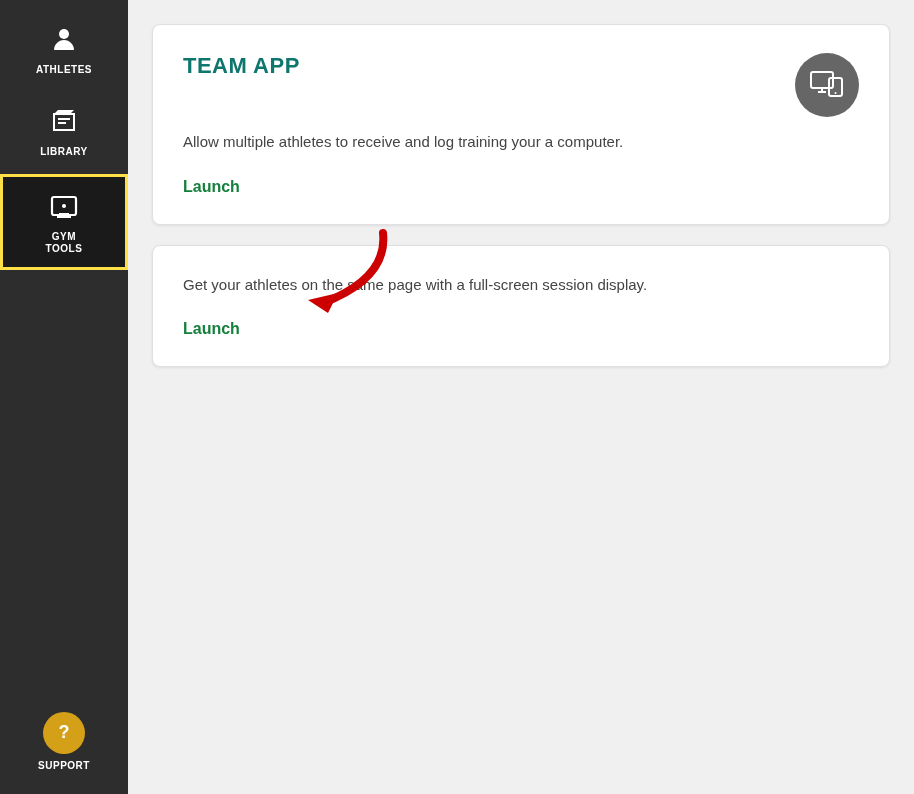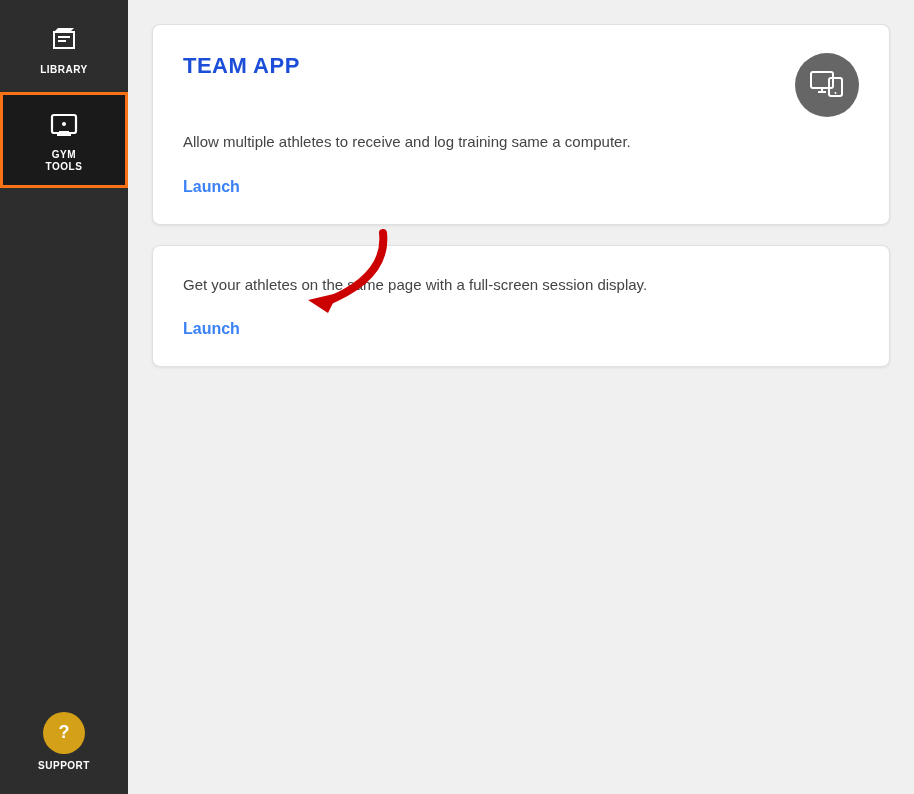--- a/index.html
+++ b/index.html
@@ -32,21 +32,21 @@
       width: 100%;
       padding: 12px 8px;
       cursor: pointer;
       color: #ffffff;
       gap: 6px;
       position: relative;
     }
 
     .sidebar-item.active {
       background: #1a1a1a;
-      border: 3px solid #f97316;
+      border: 3px solid #fde047;
     }
 
     .sidebar-item .icon-wrap {
       width: 36px;
       height: 36px;
       display: flex;
       align-items: center;
       justify-content: center;
     }
 
@@ -92,21 +92,21 @@
       display: flex;
       justify-content: space-between;
       align-items: flex-start;
       margin-bottom: 14px;
     }
 
     .card-title {
       font-size: 22px;
       font-weight: 800;
       text-transform: uppercase;
-      color: #1d4ed8;
+      color: #0f766e;
       letter-spacing: 0.5px;
     }
 
     .card-icon-circle {
       width: 64px;
       height: 64px;
       background: #666666;
       border-radius: 50%;
       display: flex;
       align-items: center;
@@ -116,21 +116,21 @@
 
     .card-description {
       font-size: 15px;
       color: #444444;
       line-height: 1.5;
       margin-bottom: 24px;
       max-width: 500px;
     }
 
     .launch-link {
-      color: #3b82f6;
+      color: #15803d;
       font-size: 16px;
       font-weight: 700;
       text-decoration: none;
       cursor: pointer;
     }
 
     
     .svg-icon {
       display: block;
     }
@@ -138,20 +138,29 @@
     
     .sidebar-spacer {
       flex: 1;
     }
   </style>
 </head>
 <body>
 
 <nav class="sidebar">
 
+  <div class="sidebar-item">
+    <div class="icon-wrap">
+      <svg width="28" height="28" viewBox="0 0 28 28" fill="white" class="svg-icon">
+        <circle cx="14" cy="8" r="5"></circle>
+        <path d="M4 24c0-5.5 4.5-10 10-10s10 4.5 10 10"></path>
+      </svg>
+    </div>
+    <span class="label">ATHLETES</span>
+  </div>
 
   <div class="sidebar-item">
     <div class="icon-wrap">
       <svg width="28" height="28" viewBox="0 0 28 28" fill="white" class="svg-icon">
         <path d="M4 6h20v16H4z" fill="none" stroke="white" stroke-width="2"></path>
         <path d="M4 6l4-4h16l-4 4"></path>
         <rect x="8" y="10" width="12" height="2"></rect>
         <rect x="8" y="14" width="8" height="2"></rect>
       </svg>
     </div>
@@ -196,21 +205,21 @@
 
           <rect x="2" y="2" width="22" height="16" rx="2" stroke="white" stroke-width="2" fill="none"></rect>
           <line x1="13" y1="18" x2="13" y2="22" stroke="white" stroke-width="2"></line>
           <line x1="9" y1="22" x2="17" y2="22" stroke="white" stroke-width="2"></line>
 
           <rect x="20" y="8" width="13" height="18" rx="2" stroke="white" stroke-width="2" fill="none"></rect>
           <circle cx="26.5" cy="23" r="1" fill="white"></circle>
         </svg>
       </div>
     </div>
-    <p class="card-description">Allow multiple athletes to receive and log training same a computer.</p>
+    <p class="card-description">Allow multiple athletes to receive and log training your a computer.</p>
     <a class="launch-link">Launch</a>
   </div>
 
   <div class="card" style="position:relative;">
     <p class="card-description">Get your athletes on the same page with a full-screen session display.</p>
 
     
     <div style="position:absolute; bottom:44px; left:140px; pointer-events:none;">
       <svg width="120" height="90" viewBox="0 0 120 90" fill="none">
 

